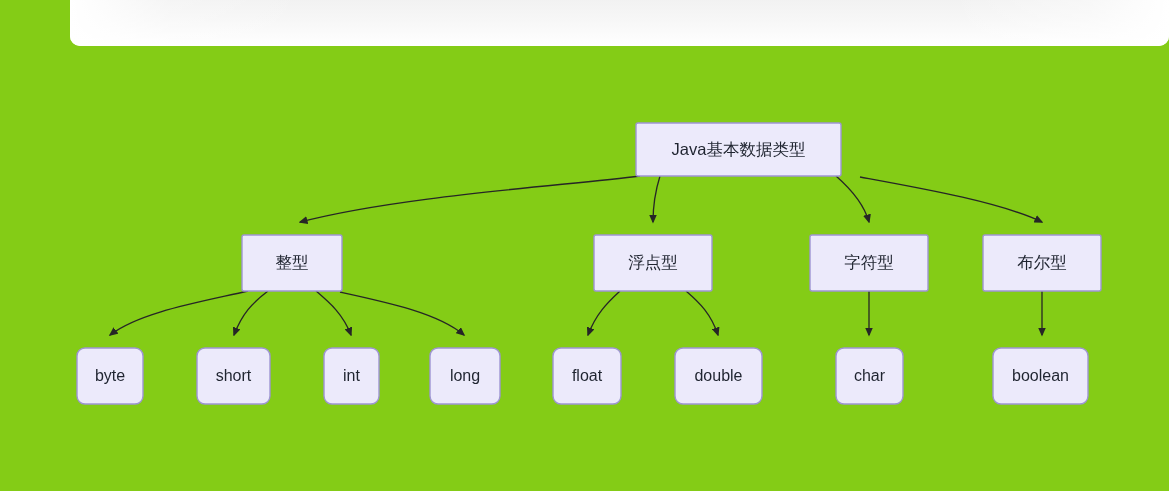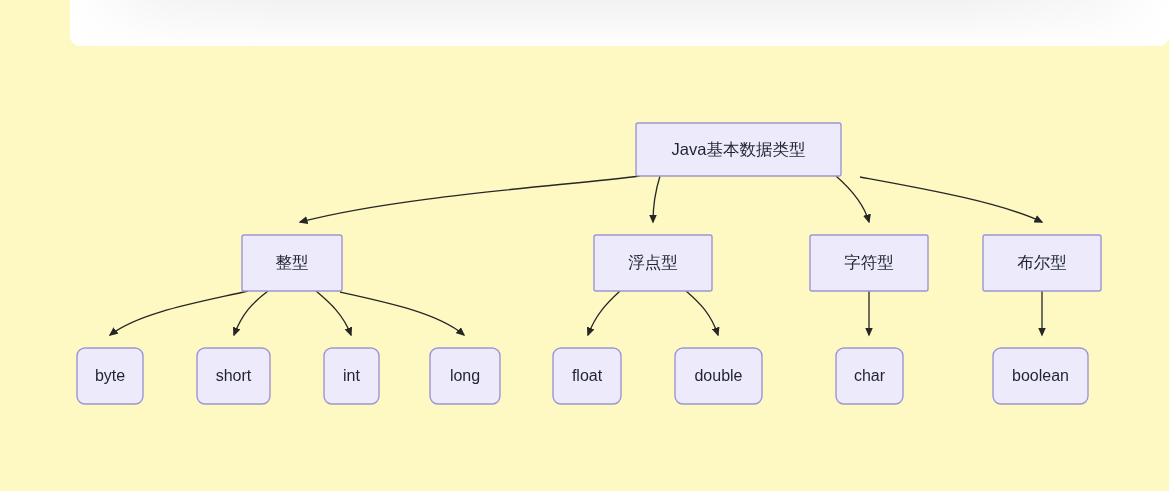--- a/index.html
+++ b/index.html
@@ -4,21 +4,21 @@
 <style>
   html, body {
     margin: 0;
     padding: 0;
     background: #ffffff;
   }
   #page {
     position: relative;
     width: 1169px;
     height: 491px;
-    background: #fef9c3;
+    background: #84cc16;
     overflow: hidden;
     font-family: "Liberation Sans", "DejaVu Sans", sans-serif;
   }
   
   #top-band {
     position: absolute;
     left: 70px;
     top: -42px;
     width: 1099px;
     height: 88px;

